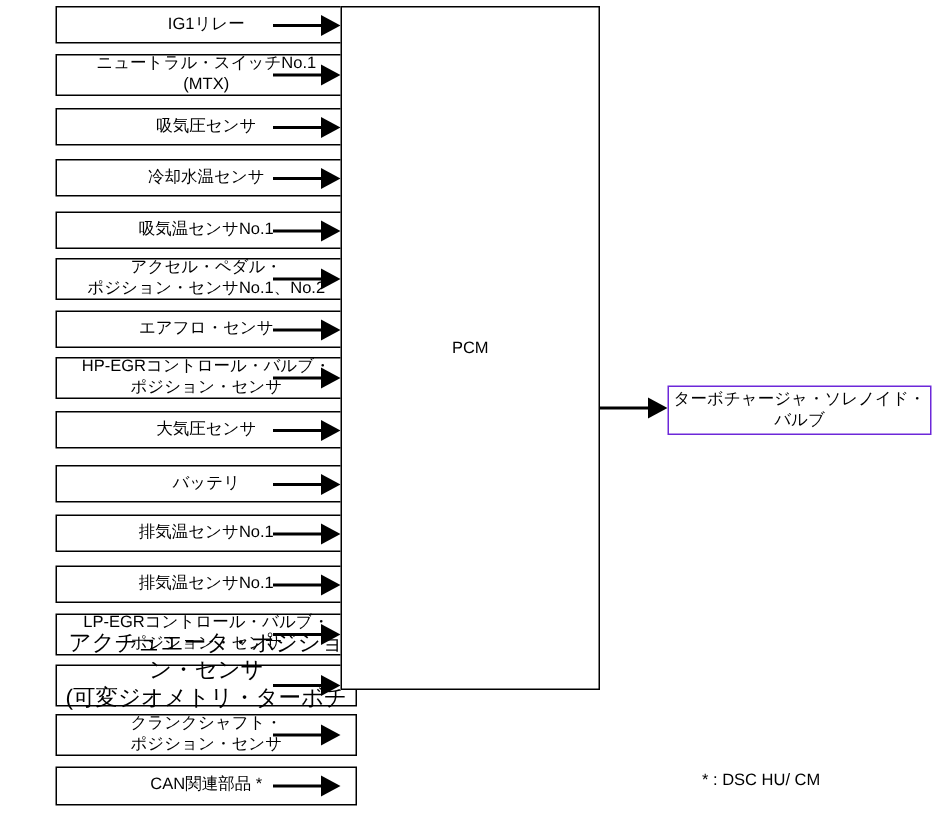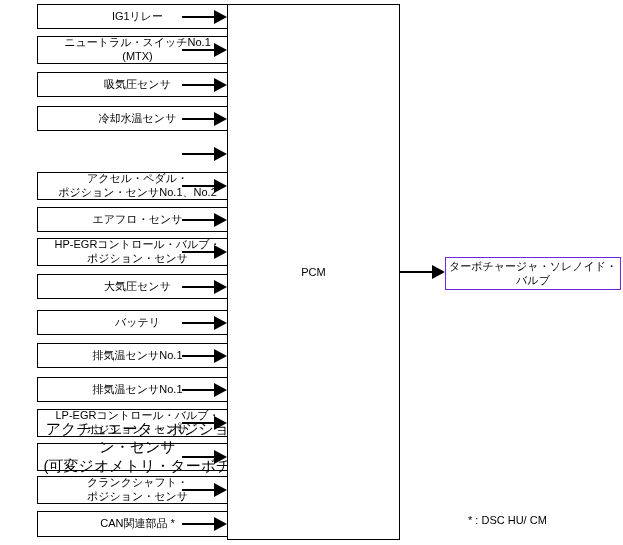--- a/index.html
+++ b/index.html
@@ -67,21 +67,21 @@
   .r11 { top: 343px; height: 25px; }
   .r12 { top: 377px; height: 25px; }
   .r13 { top: 409px; height: 28px; }
   .r14 { top: 443px; height: 28px; }
   .r15 { top: 476px; height: 28px; text-decoration: underline; }
   .r16 { top: 511px; height: 26px; }
 
   .pcm-box {
     position: absolute;
     left: 227px; top: 4px;
-    width: 173px; height: 536px;
+    width: 173px; height: 456px;
     border: 1px solid #000;
     background: #fff;
     box-sizing: border-box;
     display: flex;
     align-items: center;
     justify-content: center;
     text-align: right;
   }
   .out-arrow {
     position: absolute;
@@ -148,20 +148,23 @@
     <div class="box">
         <span>冷却水温センサ</span>
       </div>
     <div class="arrow">
         <span class="stem"></span>
         <span class="head"></span>
       </div>
   </div>
 
   <div class="input-row r5">
+    <div class="box">
+        <span>吸気温センサNo.1</span>
+      </div>
     <div class="arrow">
         <span class="stem"></span>
         <span class="head"></span>
       </div>
   </div>
 
   <div class="input-row r6">
     <div class="box">
         <span>アクセル・ペダル・
 ポジション・センサNo.1、No.2</span>

